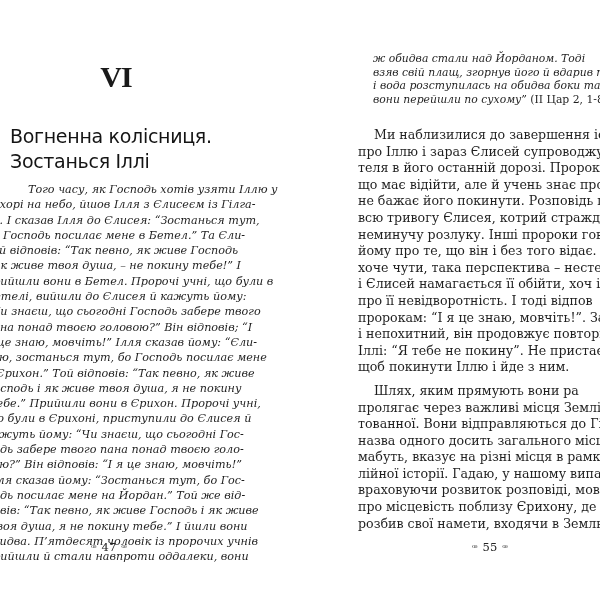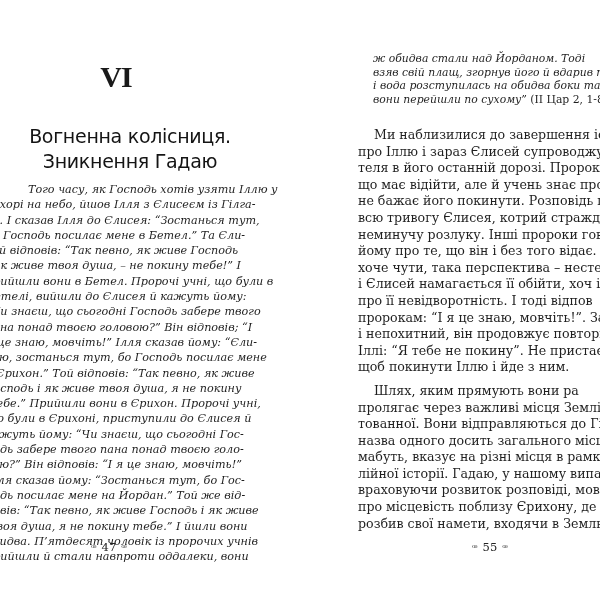--- a/index.html
+++ b/index.html
@@ -40,21 +40,21 @@
     font-weight: bold;
     font-size: 30px;
     letter-spacing: -1px;
     color: #1a1a1a;
   }
   .chapter-title {
     position: absolute;
     left: 10px;
     top: 124px;
     width: 240px;
-    text-align: center;
+    text-align: left;
     font-family: "DejaVu Sans", sans-serif;
     font-size: 19px;
     line-height: 25px;
     letter-spacing: -0.3px;
     color: #141414;
   }
   .chapter-title span { display: block; }
 
   .left-body {
     position: absolute;
@@ -117,21 +117,21 @@
     margin: 0 5px;
   }
 </style>
 </head>
 <body>
 
 <div class="page" id="left-page">
   <div class="chapter-number">VI</div>
   <div class="chapter-title">
     <span>Вогненна колісниця.</span>
-    <span>Зникнення Гадаю</span>
+    <span>Зостанься Іллі</span>
   </div>
   <div class="left-body" id="left-body">
       <span class="line first">Того часу, як Господь хотів узяти Іллю у</span>
       <span class="line">вихорі на небо, йшов Ілля з Єлисеєм із Гілга-</span>
       <span class="line">лу. І сказав Ілля до Єлисея: “Зостанься тут,</span>
       <span class="line">бо Господь посилає мене в Бетел.” Та Єли-</span>
       <span class="line">сей відповів: “Так певно, як живе Господь</span>
       <span class="line">і як живе твоя душа, – не покину тебе!” І</span>
       <span class="line">прийшли вони в Бетел. Пророчі учні, що були в</span>
       <span class="line">Бетелі, вийшли до Єлисея й кажуть йому:</span>

